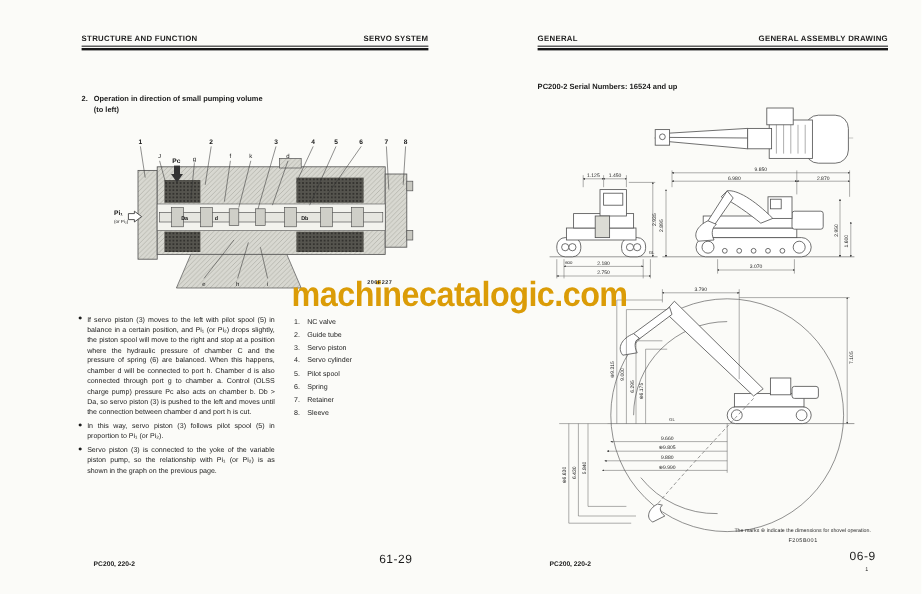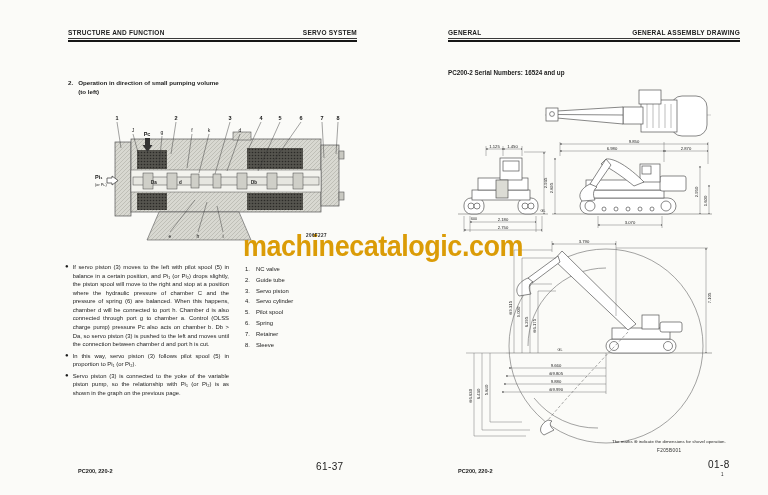--- a/index.html
+++ b/index.html
@@ -181,21 +181,21 @@
           <span class="pnum">7.</span>
           <span>Retainer</span>
         </div>
       <div class="prow">
           <span class="pnum">8.</span>
           <span>Sleeve</span>
         </div>
     </div>
 
     <span class="abs footmodel" style="left:78px;top:468px;">PC200, 220-2</span>
-    <span class="abs footpage" style="left:316px;top:461px;">61-37</span>
+    <span class="abs footpage" style="left:316px;top:461px;">61-29</span>
   </section>
 
   <section>
     <div class="abs hdr hdr-row" style="left:448px;top:29px;width:292px;">
       <span>GENERAL</span>
       <span>GENERAL ASSEMBLY DRAWING</span>
     </div>
     <div class="abs rule-thin" style="left:448px;top:38px;width:292px;"></div>
     <div class="abs rule-thick" style="left:448px;top:40px;width:292px;"></div>
 
@@ -382,21 +382,21 @@
       <text class="dim" x="100" y="138.5">⊛9.805</text>
       <text class="dim" x="100" y="146.5">9.880</text>
       <text class="dim" x="100" y="154.5">⊛9.990</text>
       <text class="dimtiny" x="104" y="114.5">GL</text>
     </svg>
 
     <span class="abs note" style="left:612px;top:439px;">The marks ⊛ indicate the dimensions for shovel operation.</span>
     <span class="abs figcode" style="left:657px;top:448px;font-weight:normal;">F205B001</span>
 
     <span class="abs footmodel" style="left:458px;top:468px;">PC200, 220-2</span>
-    <span class="abs footpage" style="left:708px;top:459px;">01-8</span>
+    <span class="abs footpage" style="left:708px;top:459px;">06-9</span>
     <span class="abs" style="left:721px;top:472px;font-size:4.5px;">1</span>
   </section>
 
   <div class="abs watermark" style="left: 243px; top: 230px; color: rgb(219, 156, 7);">
     <span>machinecatalogic.com</span>
   </div>
 
 </div>
 
 </body></html>

